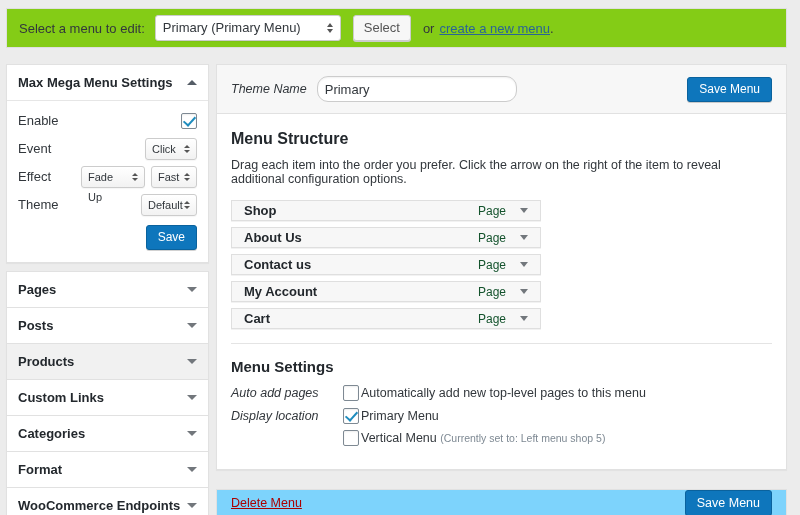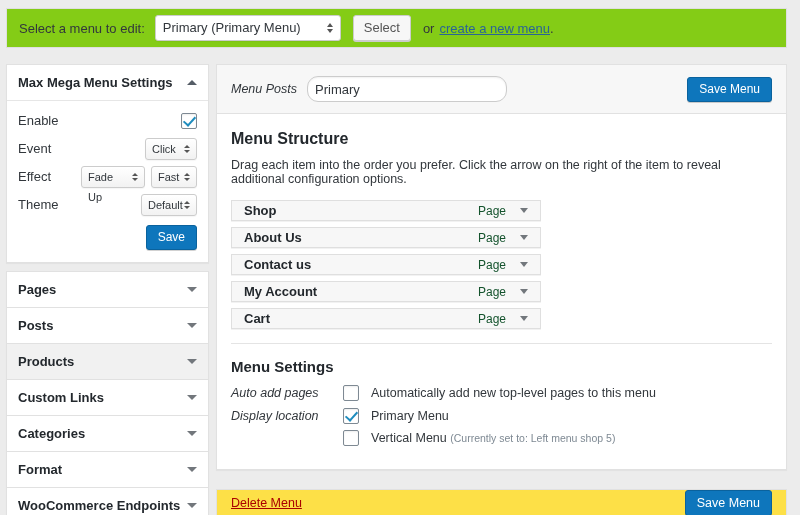--- a/index.html
+++ b/index.html
@@ -339,35 +339,35 @@
   .set-ctl { flex: 1; }
   .set-line {
     display: flex;
     align-items: flex-start;
     margin-bottom: 6px;
   }
   .set-line:last-child { margin-bottom: 0; }
   .set-line .ltext {
     font-size: 12.5px;
     color: #32373c;
-    margin-left: 12px;
+    margin-left: 2px;
     line-height: 16px;
   }
   .note {
     color: #7e8993;
     font-size: 10.5px;
   }
 
   .bottom-bar {
     position: absolute;
     left: 216px;
     top: 489px;
     width: 571px;
     height: 26px;
-    background: #fde047;
+    background: #7dd3fc;
     border: 1px solid #e1e1e1;
     border-bottom: none;
     display: flex;
     align-items: center;
     padding: 0 14px;
   }
   .delete-link {
     color: #a00;
     font-size: 12.5px;
     text-decoration: underline;
@@ -490,21 +490,21 @@
           <span class="title">WooCommerce Endpoints</span>
           <span class="caret down"></span>
         </div>
       </div>
     </div>
   </div>
 
   <div class="right-col">
 
     <div class="menu-name-bar">
-      <span class="mn-label">Menu Posts</span>
+      <span class="mn-label">Theme Name</span>
       <input class="text-input" type="text" value="Primary" style="">
       <span class="spacer"></span>
       <button class="btn-primary">Save Menu</button>
     </div>
 
     <div class="main-panel">
       <div class="h2">Menu Structure</div>
       <p class="desc">Drag each item into the order you prefer. Click the arrow on the right of the item to reveal additional configuration options.</p>
 
       <div class="menu-items">

